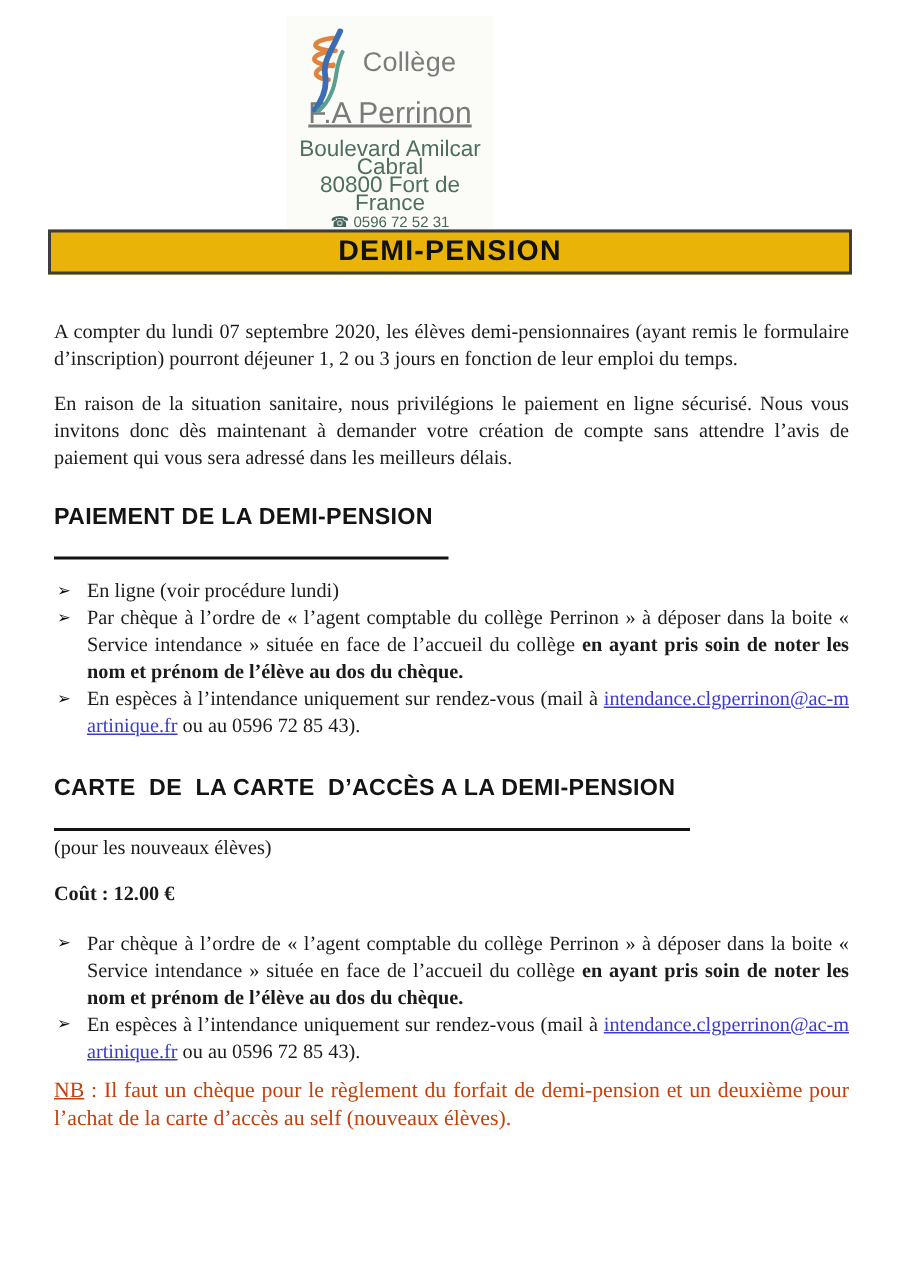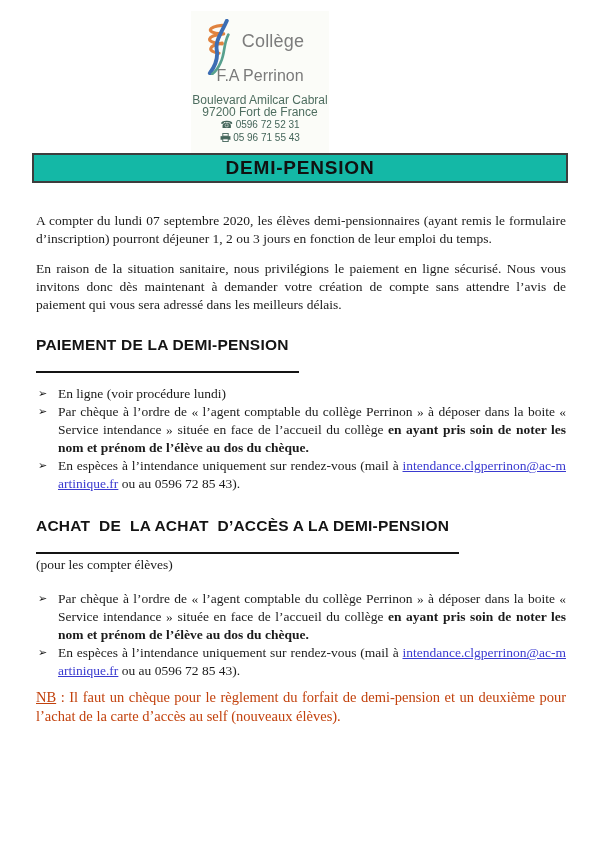--- a/index.html
+++ b/index.html
@@ -16,30 +16,30 @@
     background:#fbfcf8;text-align:center;
     font-family:"Liberation Sans", sans-serif;
     padding:6px 0 8px 0;
   }
   .logo-top{position:relative;height:30px;margin-top:14px;}
   .logo-icon{position:absolute;left:8px;top:-12px;}
   .logo-college{
     display:inline-block;margin-left:26px;
     font-size:18px;color:#7c7c7c;letter-spacing:0.2px;
   }
-  .logo-name{font-size:16px;color:#7a7a7a;line-height:26px;margin-top:2px;}
-  .addr{font-size:12px;color:#4e6e60;line-height:12px;}
+  .logo-name{font-size:20px;color:#7a7a7a;line-height:26px;margin-top:2px;text-decoration:underline;}
+  .addr{font-size:15px;color:#4e6e60;line-height:12px;}
   .addr.first{margin-top:5px;}
   .addr-contact{font-size:10px;color:#44655a;line-height:13px;font-weight:normal;}
   .fax-svg{vertical-align:-1px;margin-right:2px;}
 
   
   .title-box{
     position:absolute;left:32px;top:153px;width:532px;height:26px;
-    border:2px solid #3d3d3d;background:#14b8a6;
+    border:2px solid #3d3d3d;background:#eab308;
     text-align:center;line-height:26px;
     font-family:"Liberation Sans", sans-serif;
     font-weight:bold;font-size:19px;letter-spacing:0.8px;color:#111;
   }
 
   
   .content{position:absolute;left:36px;top:212px;width:530px;}
   p.body{
     margin:0;font-size:13.5px;line-height:18px;text-align:justify;
   }
@@ -93,21 +93,21 @@
           <path d="M32,19 C10,21 6,30 30,32" fill="none" stroke="#e0833f" stroke-width="4" stroke-linecap="round"></path>
           <path d="M30,31 C12,34 10,42 26,44" fill="none" stroke="#e0833f" stroke-width="4" stroke-linecap="round"></path>
           <path d="M36,2 C28,20 21,28 23,40 C25,52 20,62 14,70" fill="none" stroke="#3c6db3" stroke-width="5" stroke-linecap="round"></path>
           <path d="M38,20 C31,34 34,44 28,56 C25,63 21,68 17,71" fill="none" stroke="#57a08e" stroke-width="3.5" stroke-linecap="round"></path>
         </svg>
       </span>
       <span class="logo-college">Collège</span>
     </div>
     <div class="logo-name">F.A Perrinon</div>
     <div class="addr first">Boulevard Amilcar Cabral</div>
-    <div class="addr">97200 Fort de France</div>
+    <div class="addr">80800 Fort de France</div>
     <div class="addr-contact"><span>☎</span> <span>0596 72 52 31</span></div>
     <div class="addr-contact"><span class="fax-svg"><svg width="11" height="9" viewBox="0 0 12 10">
             <rect x="3" y="0.5" width="6" height="3" fill="none" stroke="#44655a"></rect>
             <rect x="0.5" y="3.5" width="11" height="4" fill="#44655a"></rect>
             <rect x="3" y="6.5" width="6" height="3" fill="#ffffff" stroke="#44655a"></rect>
           </svg></span><span>05 96 71 55 43</span></div>
   </div>
 
   <div class="title-box">
     <span>DEMI-PENSION</span>
@@ -128,22 +128,23 @@
       <div class="li">
         <span class="li-marker">➢</span>
         <div class="li-text"><span>Par chèque à l’ordre de « l’agent comptable du collège Perrinon » à déposer dans la boite « Service intendance » située en face de l’accueil du collège </span><b>en ayant pris soin de noter les nom et prénom de l’élève au dos du chèque.</b></div>
       </div>
       <div class="li">
         <span class="li-marker">➢</span>
         <div class="li-text"><span>En espèces à l’intendance uniquement sur rendez-vous (mail à </span><a class="mail">intendance.clgperrinon@ac-martinique.fr</a><span> ou au 0596 72 85 43).</span></div>
       </div>
     </div>
 
-    <h2 class="sec-heading heading2"><span>ACHAT  DE  LA ACHAT  D’ACCÈS A LA DEMI-PENSION</span></h2>
-    <p class="subtitle">(pour les compter élèves)</p>
+    <h2 class="sec-heading heading2"><span>CARTE  DE  LA CARTE  D’ACCÈS A LA DEMI-PENSION</span></h2>
+    <p class="subtitle">(pour les nouveaux élèves)</p>
+    <p class="cost">Coût : 12.00 €</p>
 
     <div class="blist blist2">
       <div class="li">
         <span class="li-marker">➢</span>
         <div class="li-text"><span>Par chèque à l’ordre de « l’agent comptable du collège Perrinon » à déposer dans la boite « Service intendance » située en face de l’accueil du collège </span><b>en ayant pris soin de noter les nom et prénom de l’élève au dos du chèque.</b></div>
       </div>
       <div class="li">
         <span class="li-marker">➢</span>
         <div class="li-text"><span>En espèces à l’intendance uniquement sur rendez-vous (mail à </span><a class="mail">intendance.clgperrinon@ac-martinique.fr</a><span> ou au 0596 72 85 43).</span></div>
       </div>

